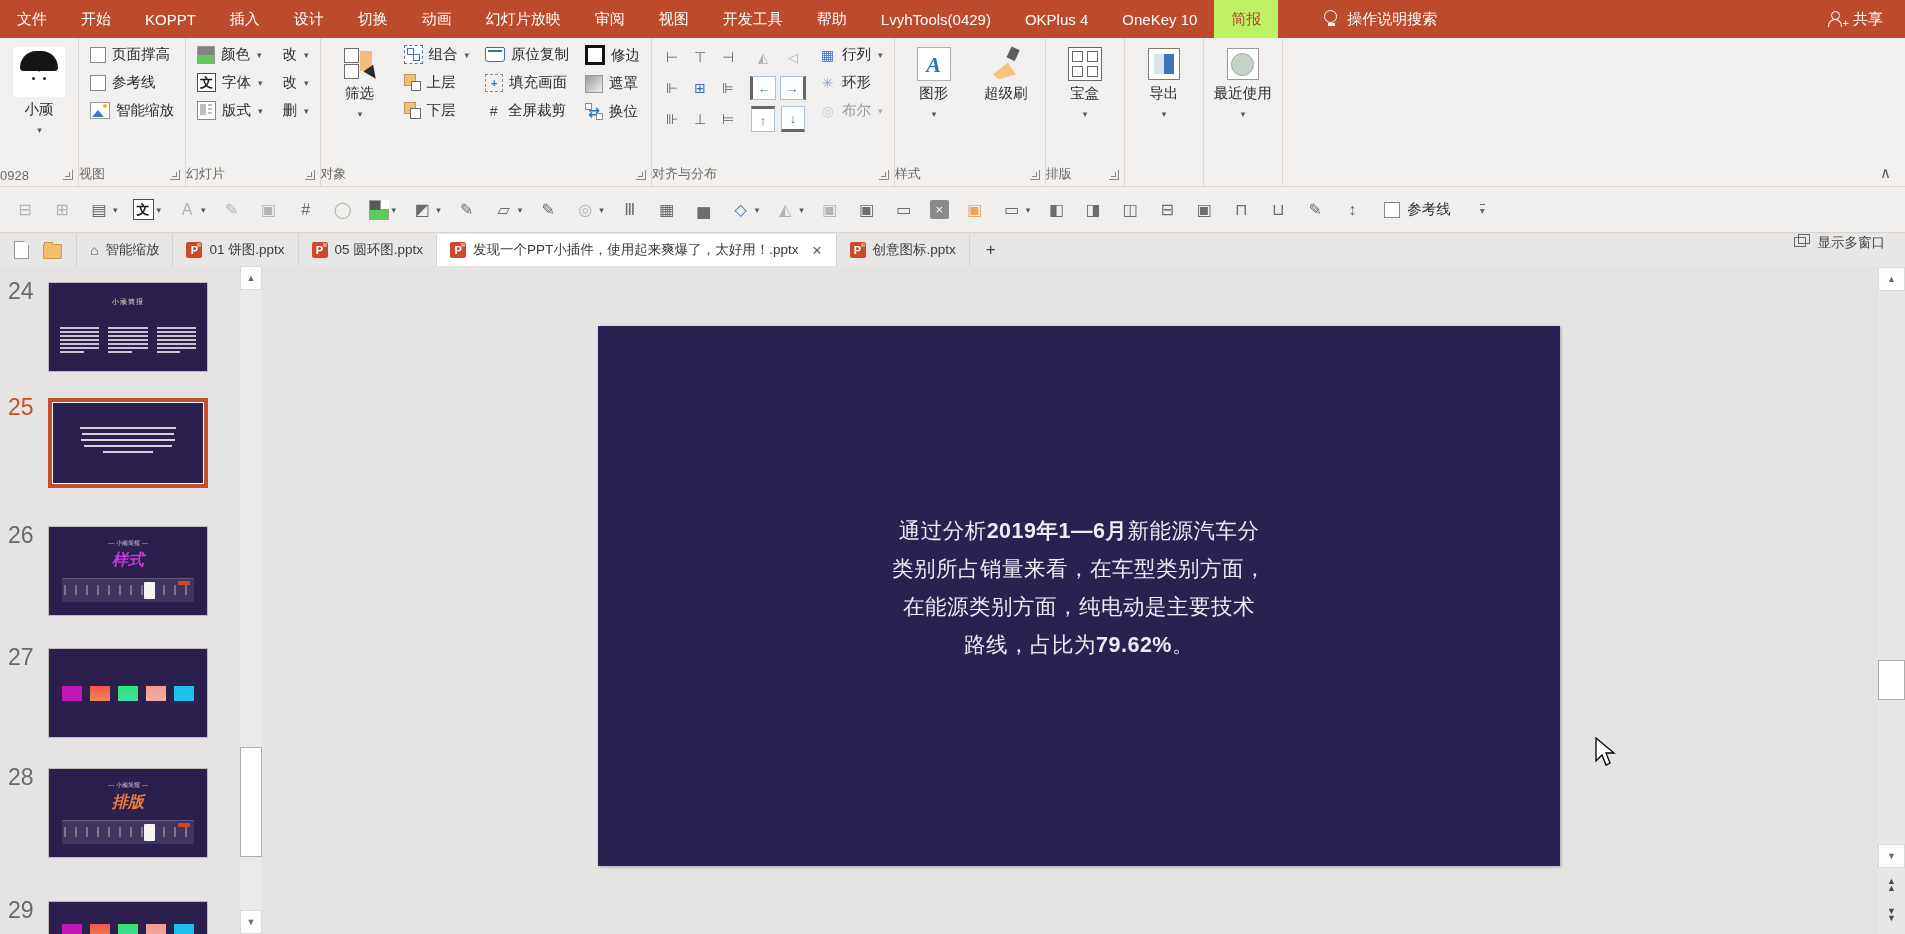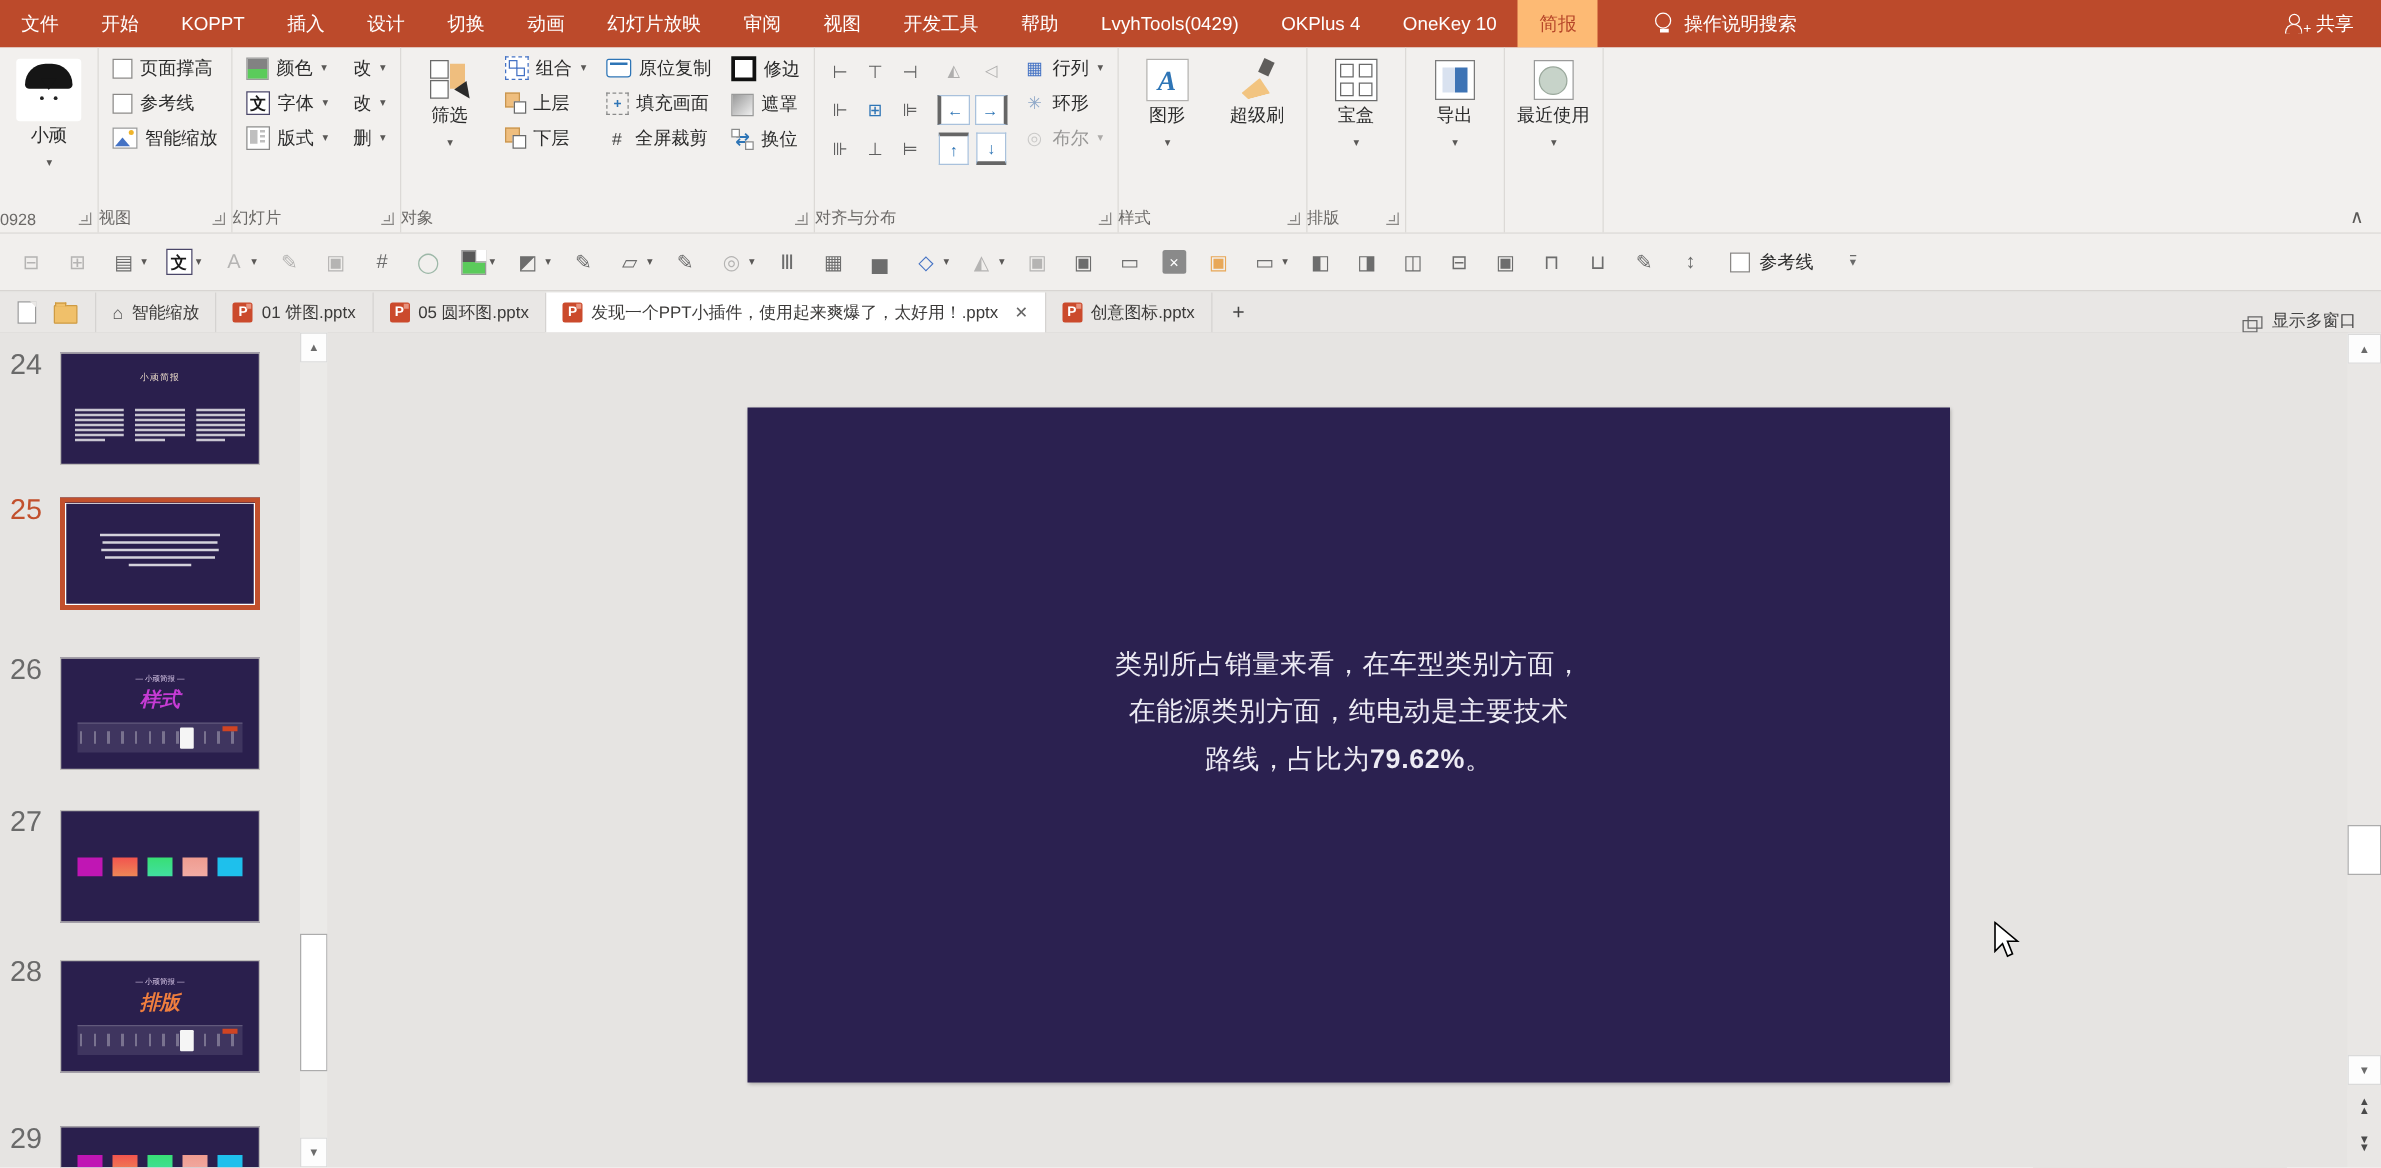--- a/index.html
+++ b/index.html
@@ -2,21 +2,21 @@
 <html><head>
 <meta charset="utf-8">
 <style>
   html,body{margin:0;padding:0;}
   body{font-family:"Liberation Sans","DejaVu Sans",sans-serif;-webkit-font-smoothing:antialiased;}
   .stage{position:relative;width:1905px;height:934px;background:#E6E4E2;overflow:hidden;}
 
   
   .menubar{position:absolute;left:0;top:0;width:1905px;height:38px;background:#BC4A2B;display:flex;align-items:stretch;color:#fff;font-size:15px;}
   .menutab{display:flex;align-items:center;padding:0 17px;cursor:default;white-space:nowrap;}
-  .menutab.active{background:#fdba74;color:#B7472A;}
+  .menutab.active{background:#bef264;color:#B7472A;}
   .menu-search{display:flex;align-items:center;gap:10px;margin-left:46px;}
   .bulb{position:relative;width:13px;height:18px;}
   .bulb:before{content:"";position:absolute;left:0;top:0;width:11px;height:11px;border:1.6px solid #fff;border-radius:50%;}
   .bulb:after{content:"";position:absolute;left:3.5px;top:13px;width:7px;height:3px;background:#fff;}
   .menu-share{margin-left:auto;display:flex;align-items:center;gap:8px;padding-right:22px;}
   .person{position:relative;width:17px;height:16px;}
   .person:before{content:"";position:absolute;left:3px;top:0;width:7px;height:7px;border:1.5px solid #fff;border-radius:50%;}
   .person:after{content:"";position:absolute;left:0;top:8px;width:12px;height:7px;border:1.5px solid #fff;border-bottom:none;border-radius:7px 7px 0 0;}
   .person .plus{position:absolute;right:-4px;bottom:-2px;font-size:11px;color:#fff;}
 
@@ -113,21 +113,21 @@
   .ic-newfile:before{content:"";position:absolute;right:-1px;top:-1px;border-left:5px solid transparent;border-top:5px solid #E9E7E5;border-bottom:1px solid transparent;}
   .ic-folder{width:17px;height:13px;background:#F0C06A;border:1px solid #CE9B43;border-radius:1px;position:relative;margin-top:2px;}
   .ic-folder:before{content:"";position:absolute;left:0;top:-3px;width:7px;height:2px;background:#F0C06A;border:1px solid #CE9B43;border-bottom:none;}
   .ftab{display:flex;align-items:center;gap:7px;padding:0 13px;border-left:1px solid #D5D3D1;white-space:nowrap;}
   .ftab.active{background:#fff;}
   .ftab .x{margin-left:6px;color:#666;font-size:13px;}
   .ic-home{font-size:14px;color:#555;}
   .ic-ppt{width:16px;height:16px;background:#CB4A2C;border-radius:2px;color:#fff;font-size:11px;font-weight:bold;display:flex;align-items:center;justify-content:center;position:relative;}
   .ic-ppt:before{content:"";position:absolute;right:1px;top:1px;width:4px;height:4px;background:#E8937E;}
   .ft-plus{display:flex;align-items:center;padding:0 16px;font-size:17px;color:#444;border-left:1px solid #D5D3D1;}
-  .ft-right{margin-left:auto;display:flex;align-items:flex-end;gap:8px;padding-right:20px;font-size:13.5px;color:#444;}
+  .ft-right{margin-left:auto;display:flex;align-items:flex-start;gap:8px;padding-right:20px;font-size:13.5px;color:#444;}
   .ic-multiwin{position:relative;width:16px;height:13px;}
   .ic-multiwin:before{content:"";position:absolute;left:0;bottom:0;width:10px;height:8px;border:1.5px solid #666;background:#E9E7E5;}
   .ic-multiwin:after{content:"";position:absolute;right:0;top:0;width:10px;height:8px;border:1.5px solid #666;}
 
   
   .slidepanel{position:absolute;left:0;top:266px;width:240px;height:668px;background:#E6E4E2;overflow:hidden;}
   .slideitem{position:absolute;left:0;width:240px;}
   .snum{position:absolute;left:8px;top:0;font-size:23px;color:#6a6a6a;}
   .snum.sel{color:#C2502D;}
   .sthumb{position:absolute;left:48px;top:4px;width:160px;height:90px;background:#2A1F4D;border:1px solid #BDBBB9;box-sizing:border-box;overflow:hidden;}
@@ -700,20 +700,21 @@
 
 <div class="vsb left">
   <div class="sb-arrow" style="top:0;">▲</div>
   <div class="sb-thumb" style="top:481px;height:110px;"></div>
   <div class="sb-arrow" style="bottom:0;">▼</div>
 </div>
 
 <div class="canvas">
   <div class="slide" id="slide" style="background: rgb(43, 33, 80);">
     <div class="slidetext" id="slidetext">
+          <div class="line"><span>通过分析</span><span class="b">2019年1—6月</span><span>新能源汽车分</span></div>
           <div class="line"><span>类别所占销量来看，在车型类别方面，</span></div>
           <div class="line"><span>在能源类别方面，纯电动是主要技术</span></div>
           <div class="line"><span>路线，占比为</span><span class="b">79.62%</span><span>。</span></div>
         </div>
   </div>
 </div>
 
 <div class="vsb right">
   <div class="sb-arrow" style="top:1px;">▲</div>
   <div class="sb-thumb" style="top:394px;height:40px;"></div>

